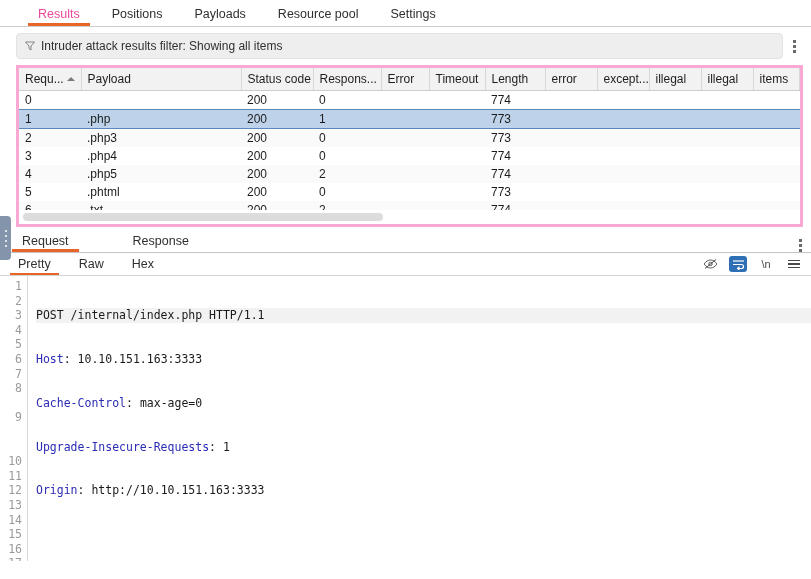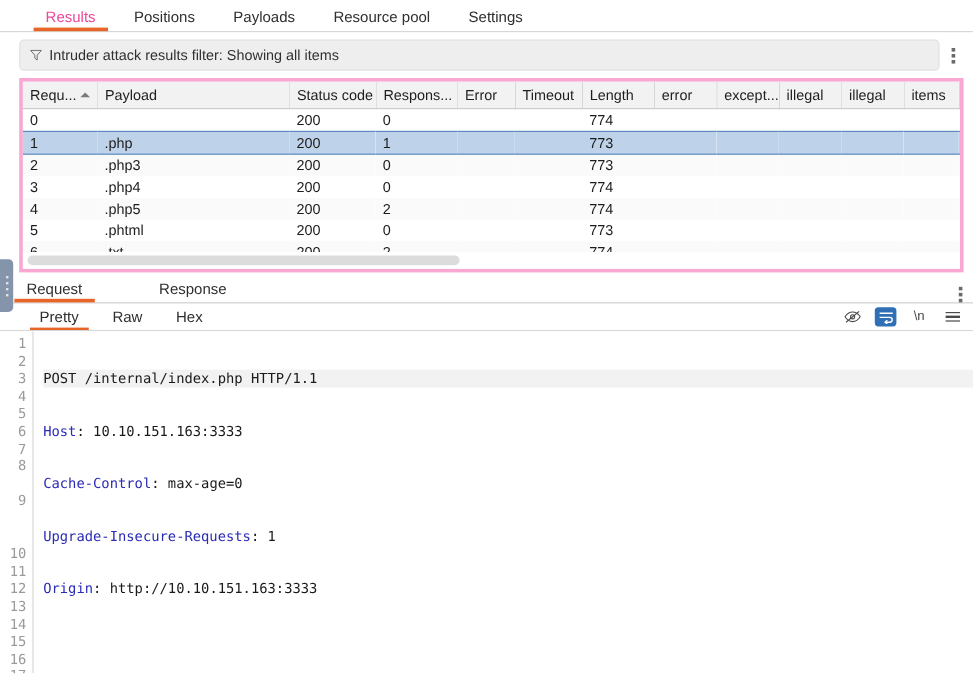--- a/index.html
+++ b/index.html
@@ -202,21 +202,21 @@
     background: #e8652a;
   }
   .msg-tabs .kebab { margin-left: auto; }
 
   
   .view-bar {
     display: flex;
     align-items: flex-end;
     height: 23px;
     border-bottom: 1px solid #d6d6d6;
-    padding-left: 19px;
+    padding-left: 4px;
     background: #fff;
   }
   .view-tab {
     position: relative;
     padding: 0 14px 4px 14px;
     font-size: 12.5px;
     color: #2f2f2f;
   }
   .view-tab.active::after {
     content: "";

